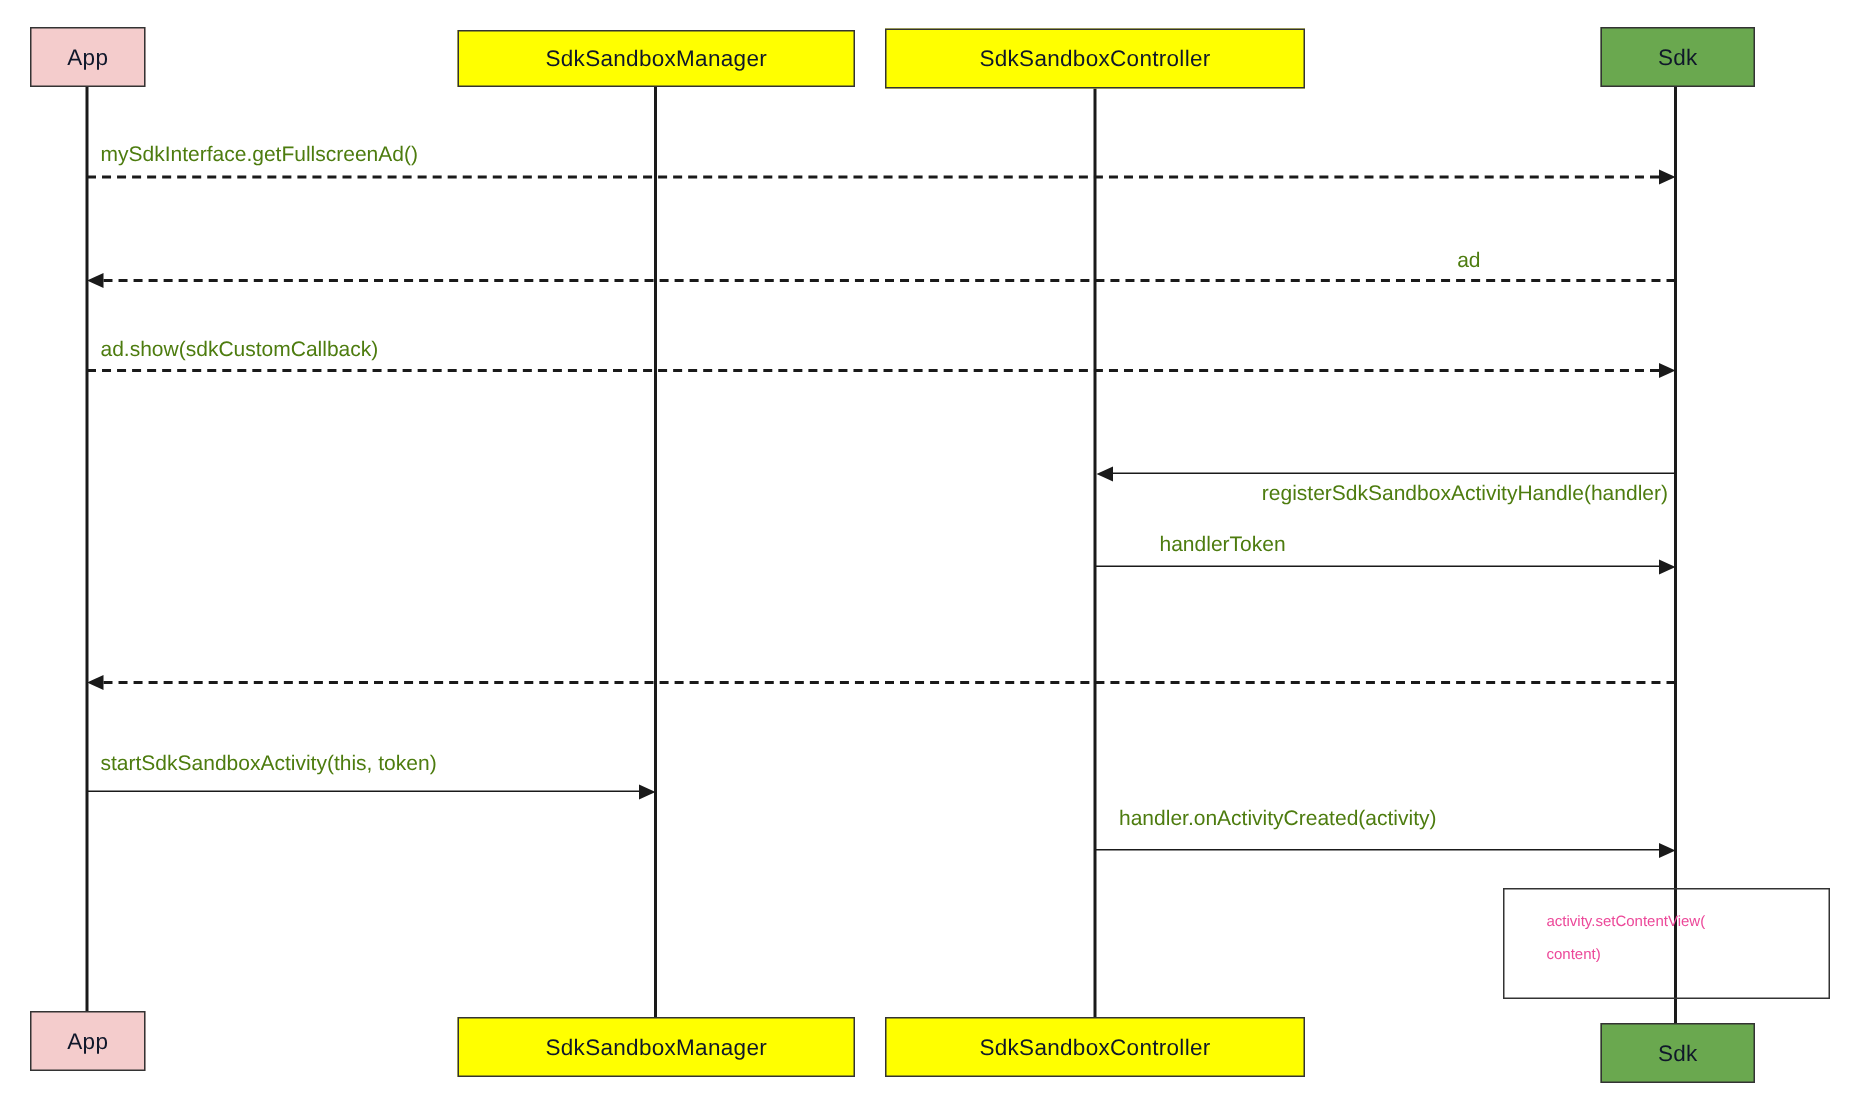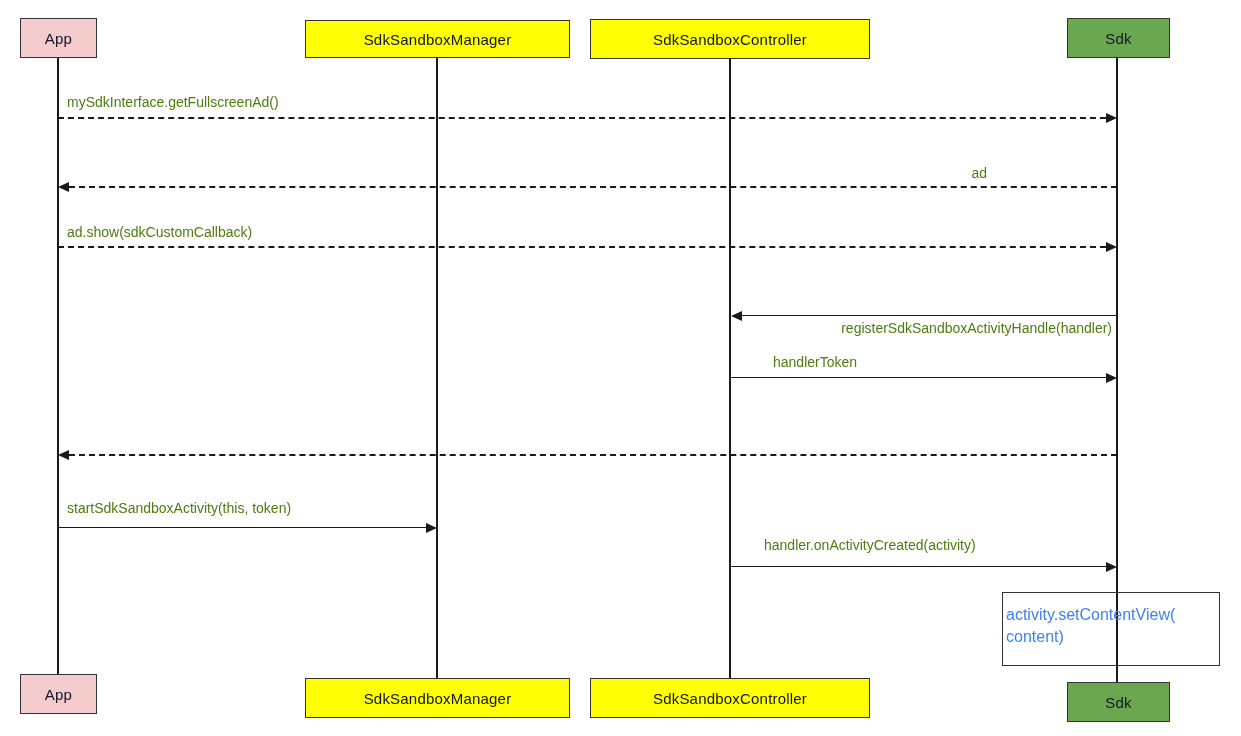--- a/index.html
+++ b/index.html
@@ -24,21 +24,21 @@
   .mline.dashed{border-top:2px dashed #1a1a1a;}
   .mline.solid{border-top:1.5px solid #1a1a1a;}
 
   .arrowhead{position:absolute;width:0;height:0;border-top:5px solid transparent;border-bottom:5px solid transparent;}
   .arrowhead.right{border-left:11px solid #1a1a1a;}
   .arrowhead.left{border-right:11px solid #1a1a1a;}
 
   .note{
     position:absolute;box-sizing:border-box;
     border:1.5px solid #333333;background:transparent;
-    padding:11px 8px 0 3px;font-size:16px;line-height:22px;color:#3b82f6;
+    padding:11px 8px 0 28px;font-size:10px;line-height:22px;color:#ec4899;
   }
   .note div{white-space:nowrap;}
 </style>
 </head>
 <body>
 
 <div class="canvas">
 
   <div class="lifeline" style="left:57px;  top:58px; height:616px;"></div>
   <div class="lifeline" style="left:436px; top:58px; height:620px;"></div>
@@ -78,21 +78,21 @@
   <div class="mline solid" style="left:730px;top:377px;width:376px;"></div>
   <div class="arrowhead right" style="left:1106px;top:373px;"></div>
 
   <div class="mline dashed" style="left:69px;top:454px;width:1048px;"></div>
   <div class="arrowhead left" style="left:58px;top:450px;"></div>
 
   <div class="mlabel" style="left:67px;top:500px;">startSdkSandboxActivity(this, token)</div>
   <div class="mline solid" style="left:58px;top:527px;width:368px;"></div>
   <div class="arrowhead right" style="left:426px;top:523px;"></div>
 
-  <div class="mlabel" style="left:746px;top:537px;margin-left:18px;">handler.onActivityCreated(activity)</div>
+  <div class="mlabel" style="left:746px;top:537px;">handler.onActivityCreated(activity)</div>
   <div class="mline solid" style="left:730px;top:566px;width:376px;"></div>
   <div class="arrowhead right" style="left:1106px;top:562px;"></div>
 
   <div class="note" style="left:1002px;top:592px;width:218px;height:74px;">
     <div>activity.setContentView(</div>
     <div>content)</div>
   </div>
 
   <div class="pbox" style="left: 20px; top: 674px; width: 77px; height: 40px; background-color: rgb(244, 204, 204);">
     <span>App</span>

